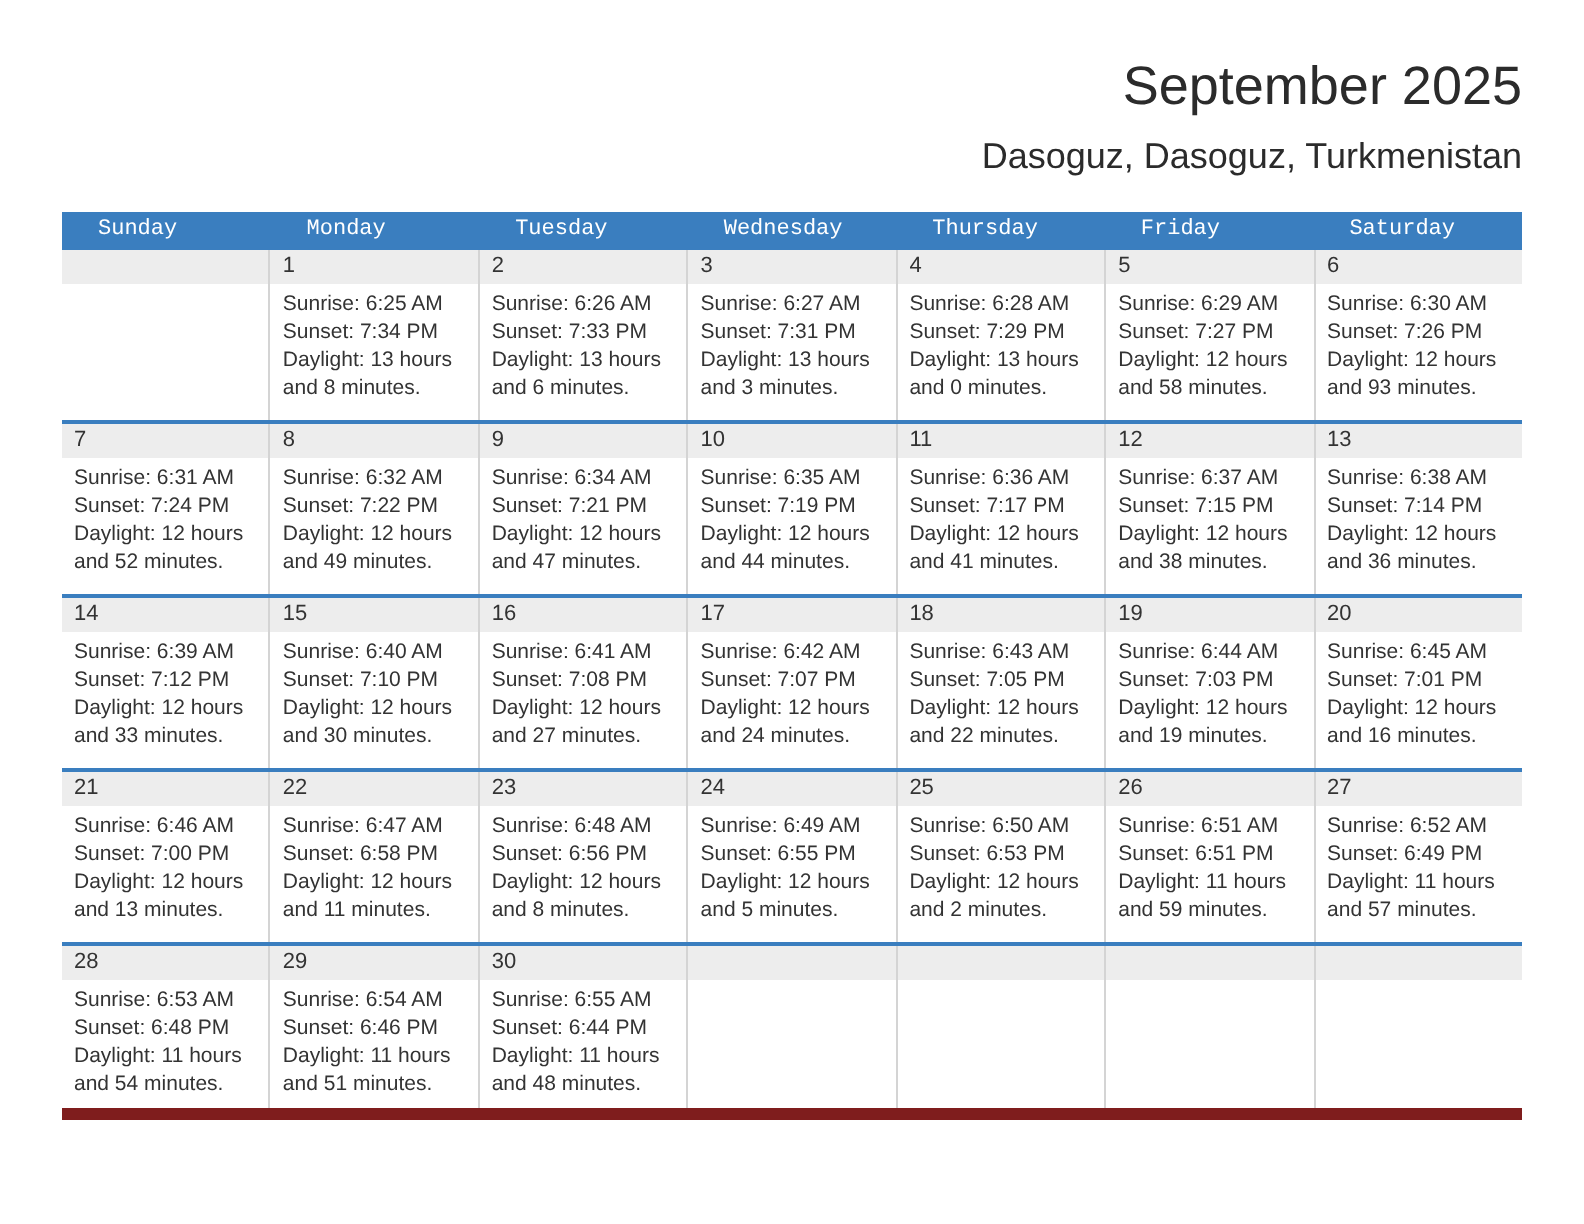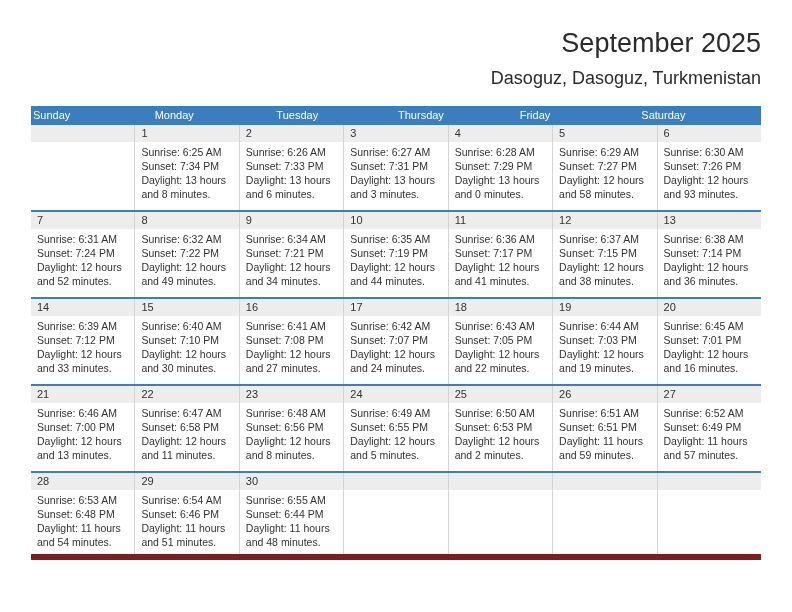--- a/index.html
+++ b/index.html
@@ -94,23 +94,24 @@
   .week-head {
     display: flex;
     background: #3a7ebf;
     height: 19px;
   }
   .week-head .dow {
     flex: 1 1 0;
     color: #ffffff;
     font-size: 11px;
     line-height: 19px;
-    padding-left: 2px;
+    padding-left: 18px;
     box-sizing: border-box;
     white-space: nowrap;
+    font-family: Liberation Mono, monospace;
   }
   .week {
     display: flex;
     border-bottom: 2px solid #3a7ebf;
     height: 87px;
     box-sizing: border-box;
   }
   .week:last-child { border-bottom: 6px solid #7f1d1d; }
 
   .cell {
@@ -158,20 +159,21 @@
     </div>
 
   </div>
 
   <div class="calendar">
 
     <div class="week-head">
       <div class="dow">Sunday</div>
       <div class="dow">Monday</div>
       <div class="dow">Tuesday</div>
+      <div class="dow">Wednesday</div>
       <div class="dow">Thursday</div>
       <div class="dow">Friday</div>
       <div class="dow">Saturday</div>
     </div>
 
     <div id="weeks-container">
         <div class="week">
           <div class="cell empty">
             <div class="daynum-bar"></div>
             <div class="lines">
@@ -254,21 +256,21 @@
               <div>Daylight: 12 hours</div>
               <div>and 49 minutes.</div>
             </div>
           </div>
           <div class="cell">
             <div class="daynum-bar">9</div>
             <div class="lines">
               <div>Sunrise: 6:34 AM</div>
               <div>Sunset: 7:21 PM</div>
               <div>Daylight: 12 hours</div>
-              <div>and 34 minutes.</div>
+              <div>and 47 minutes.</div>
             </div>
           </div>
           <div class="cell">
             <div class="daynum-bar">10</div>
             <div class="lines">
               <div>Sunrise: 6:35 AM</div>
               <div>Sunset: 7:19 PM</div>
               <div>Daylight: 12 hours</div>
               <div>and 44 minutes.</div>
             </div>

